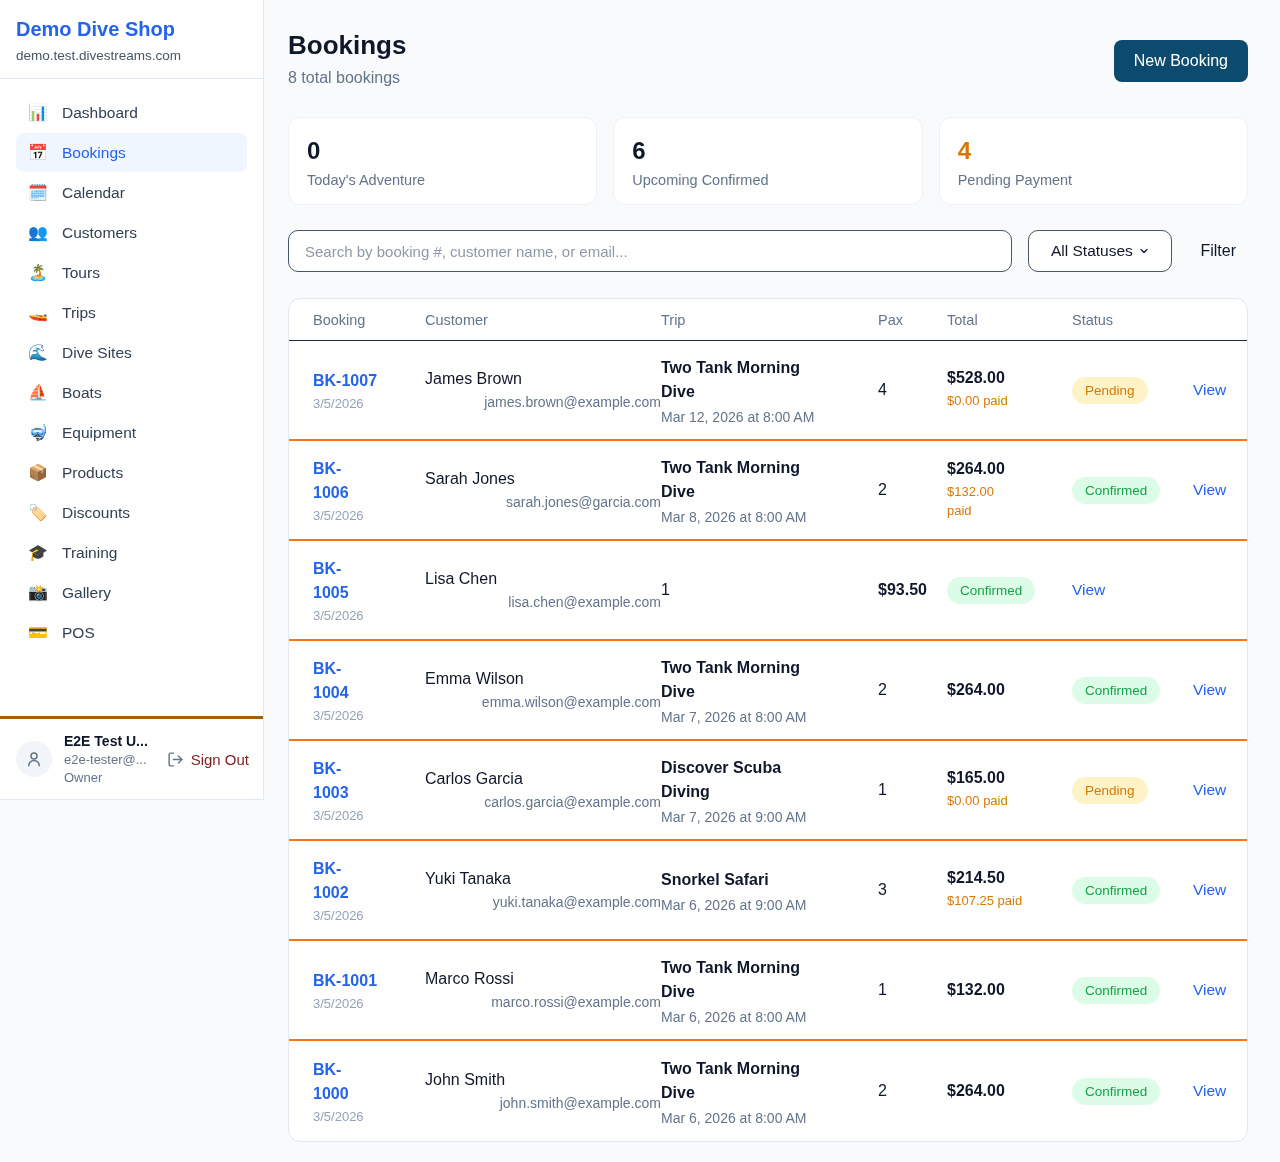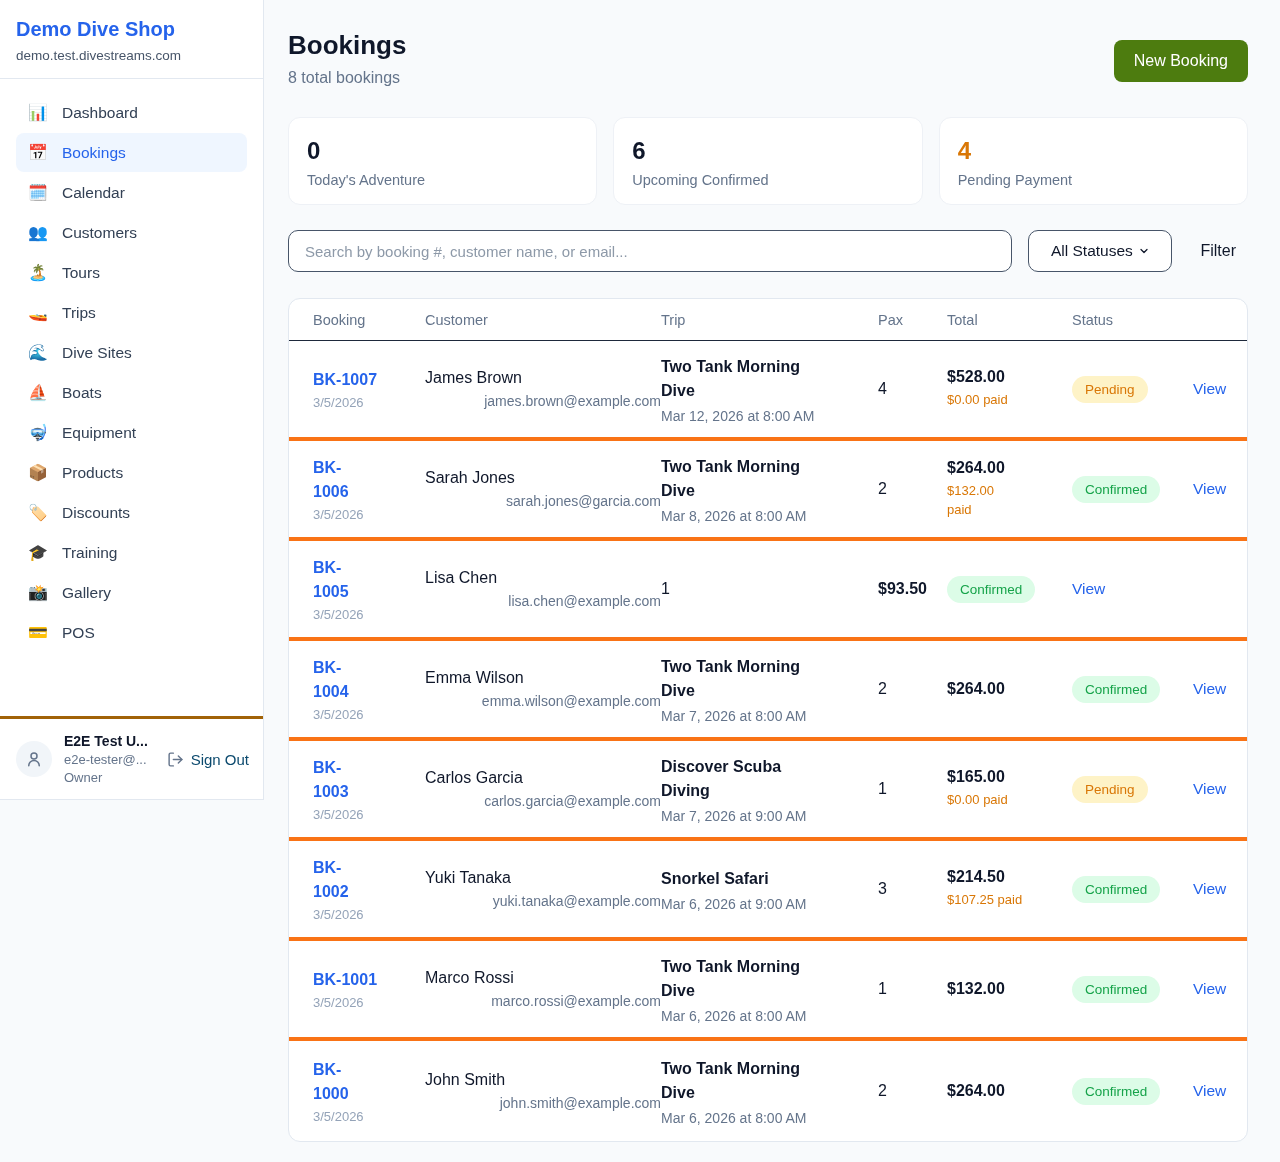--- a/index.html
+++ b/index.html
@@ -43,32 +43,32 @@
   .avatar {
     width: 36px; height: 36px; border-radius: 50%;
     background: #f1f5f9; flex: none;
     display: flex; align-items: center; justify-content: center;
   }
   .user-info { min-width: 0; }
   .user-name { font-size: 14px; font-weight: 700; color: #0f172a; }
   .user-email, .user-role { font-size: 13px; color: #64748b; margin-top: 3px; }
   .signout {
     margin-left: auto; display: flex; align-items: center; gap: 7px;
-    color: #0c4a6e; font-size: 15px; background: none; border: none; cursor: pointer;
+    color: #7f1d1d; font-size: 15px; background: none; border: none; cursor: pointer;
     font-family: inherit;
   }
 
   
   .main { position: absolute; left: 256px; top: 0; width: 1024px; padding: 30px 32px; }
 
   .page-header { display: flex; align-items: flex-start; justify-content: space-between; }
   .page-title { font-size: 26px; font-weight: 700; color: #0f172a; }
   .page-subtitle { font-size: 16px; color: #64748b; margin-top: 8px; }
   .btn-primary {
-    background: #4d7c0f; color: #fff; border: none; cursor: pointer;
+    background: #0c4a6e; color: #fff; border: none; cursor: pointer;
     font-family: inherit; font-size: 16px; font-weight: 500;
     padding: 12px 20px; border-radius: 8px; margin-top: 10px;
   }
 
   .stats { display: flex; gap: 16px; margin-top: 30px; }
   .stat-card {
     flex: 1; background: #fff; border: 1px solid #eef1f6; border-radius: 12px;
     padding: 19px 18px; height: 88px;
   }
   .stat-value { font-size: 24px; font-weight: 700; color: #0f172a; }
@@ -100,21 +100,21 @@
   .thead, .trow {
     display: grid;
     grid-template-columns: 112px 236px 217px 69px 125px 121px auto;
     padding: 0 24px;
   }
   .thead {
     align-items: center; height: 42px;
     color: #64748b; font-size: 14.5px;
     border-bottom: 1px solid #1e293b;
   }
-  .trow { min-height: 100px; align-items: center; border-bottom: 4px solid #f97316; }
+  .trow { min-height: 100px; align-items: center; border-bottom: 2px solid #f97316; }
   .trow:last-child { border-bottom: none; }
 
   .c-id { color: #2563eb; font-weight: 700; font-size: 16px; white-space: pre-line; line-height: 1.45; cursor: pointer; }
   .c-bdate { color: #94a3b8; font-size: 13px; margin-top: 4px; }
   .c-name { font-size: 16px; color: #0f172a; }
   .c-email { font-size: 14px; color: #64748b; margin-top: 6px; text-align: right; }
   .c-trip-name { font-size: 16px; font-weight: 700; color: #0f172a; white-space: pre-line; line-height: 1.5; }
   .c-trip-date { font-size: 14px; color: #64748b; margin-top: 5px; }
   .c-pax { font-size: 16px; }
   .c-total { font-size: 16px; font-weight: 700; }

